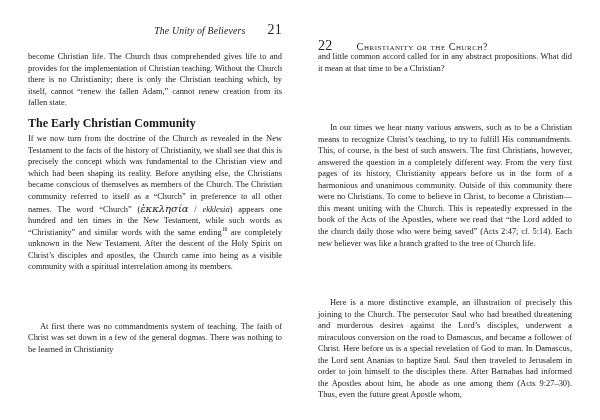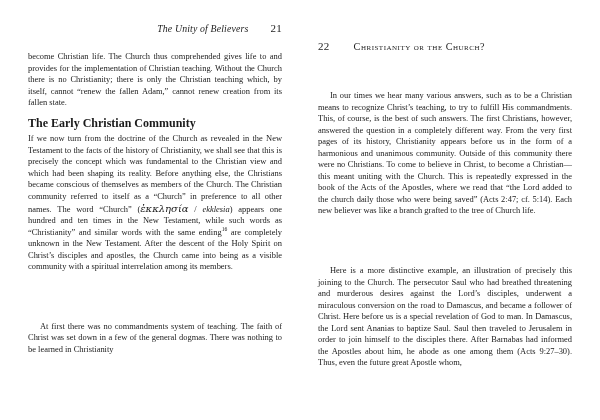--- a/index.html
+++ b/index.html
@@ -53,21 +53,21 @@
     letter-spacing: 0.15px;
   }
   .rh-title-caps {
     font-variant: small-caps;
     font-style: normal;
     font-size: 10.2px;
     letter-spacing: 0.5px;
     margin-top: 19px;
   }
   .rh-folio {
-    font-size: 11px;
+    font-size: 14px;
     letter-spacing: 0.3px;
   }
   .rh-left .rh-folio {
     margin-left: 22px;
   }
   .rh-right .rh-folio {
     margin-right: 24px;
   }
   .body-text {
     font-size: 8.45px;
@@ -126,18 +126,19 @@
     </div>
   </div>
 
   <div class="page page-right">
     <div class="running-head rh-right">
       <span class="rh-folio">22</span>
       <span class="rh-title-caps">Christianity or the Church?</span>
     </div>
 
     <div class="body-text">
+      <p>and little common accord called for in any abstract propositions. What did it mean at that time to be a Christian?</p>
       <p class="indent">In our times we hear many various answers, such as to be a Christian means to recognize Christ’s teaching, to try to fulfill His commandments. This, of course, is the best of such answers. The first Christians, however, answered the question in a completely different way. From the very first pages of its history, Christianity appears before us in the form of a harmonious and unanimous community. Outside of this community there were no Christians. To come to believe in Christ, to become a Christian—this meant uniting with the Church. This is repeatedly expressed in the book of the Acts of the Apostles, where we read that “the Lord added to the church daily those who were being saved” (Acts 2:47; cf. 5:14). Each new believer was like a branch grafted to the tree of Church life.</p>
       <p class="indent">Here is a more distinctive example, an illustration of precisely this joining to the Church. The persecutor Saul who had breathed threatening and murderous desires against the Lord’s disciples, underwent a miraculous conversion on the road to Damascus, and became a follower of Christ. Here before us is a special revelation of God to man. In Damascus, the Lord sent Ananias to baptize Saul. Saul then traveled to Jerusalem in order to join himself to the disciples there. After Barnabas had informed the Apostles about him, he abode as one among them (Acts 9:27–30). Thus, even the future great Apostle whom,</p>
     </div>
   </div>
 
 </div>
 
 </body></html>

